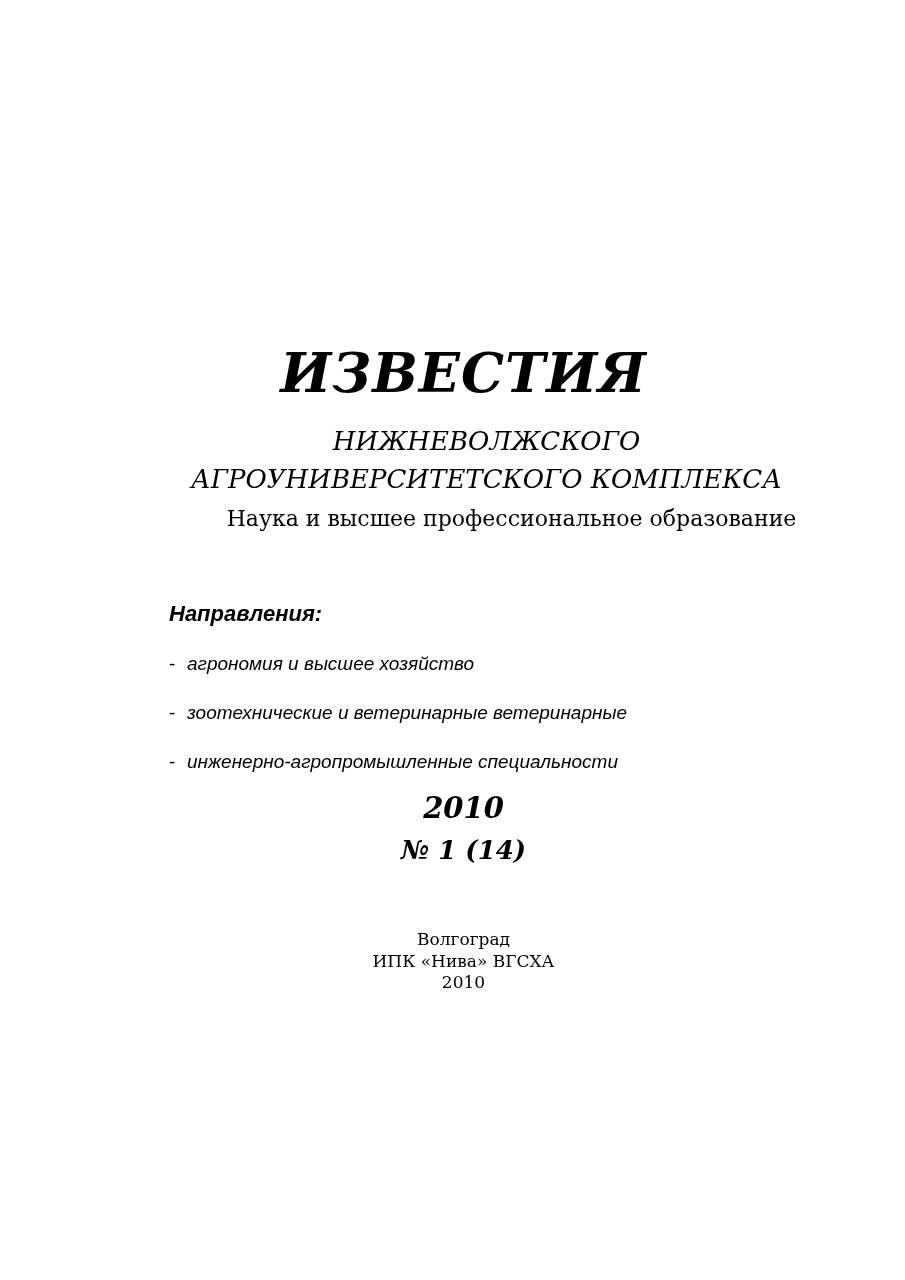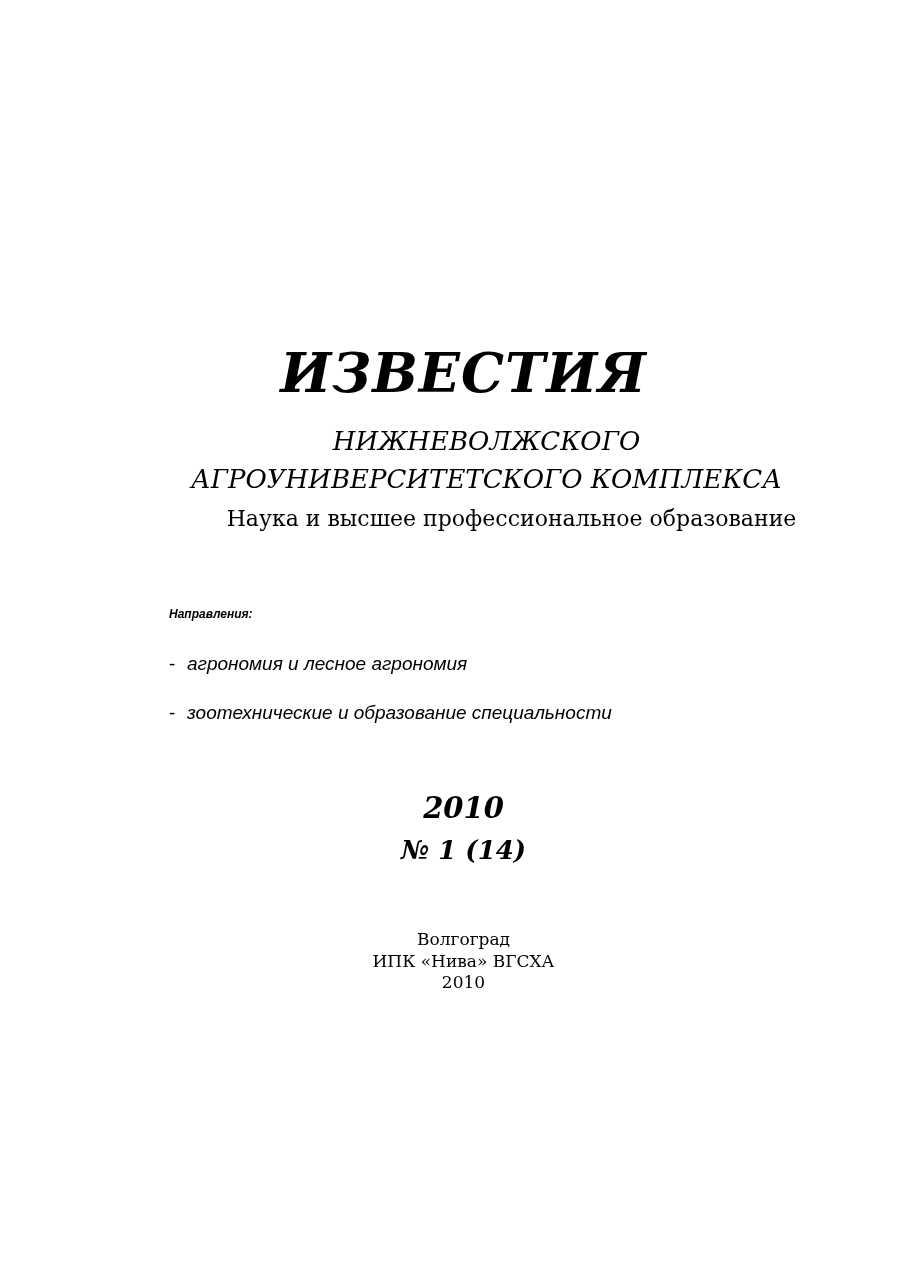--- a/index.html
+++ b/index.html
@@ -46,21 +46,21 @@
       padding-left: 48px;
     }
     .directions {
       left: 169px;
       top: 600px;
       font-family: "Liberation Sans", sans-serif;
     }
     .directions-label {
       font-weight: bold;
       font-style: italic;
-      font-size: 12px;
+      font-size: 22px;
       line-height: 28px;
       margin: 0 0 22px 0;
     }
     .direction-item {
       font-style: italic;
       font-size: 19px;
       line-height: 28px;
       margin: 0 0 21px 0;
       white-space: nowrap;
     }
@@ -101,24 +101,27 @@
 <div class="abs center-block subtitle-line subtitle-1">НИЖНЕВОЛЖСКОГО</div>
 
 <div class="abs center-block subtitle-line subtitle-2">АГРОУНИВЕРСИТЕТСКОГО КОМПЛЕКСА</div>
 
 <div class="abs center-block tagline">Наука и высшее профессиональное образование</div>
 
 <div class="abs directions">
   <div class="directions-label">Направления:</div>
 
   <div class="direction-item">
-    <span class="dash">-</span><span>агрономия и лесное агрономия</span>
+    <span class="dash">-</span><span>агрономия и высшее хозяйство</span>
   </div>
   <div class="direction-item">
-    <span class="dash">-</span><span>зоотехнические и образование специальности</span>
+    <span class="dash">-</span><span>зоотехнические и ветеринарные ветеринарные</span>
+  </div>
+  <div class="direction-item">
+    <span class="dash">-</span><span>инженерно-агропромышленные специальности</span>
   </div>
 </div>
 
 <div class="abs center-block year-big">2010</div>
 
 <div class="abs center-block issue">№ 1 (14)</div>
 
 <div class="abs center-block imprint">
   <div>Волгоград</div>
   <div>ИПК «Нива» ВГСХА</div>

